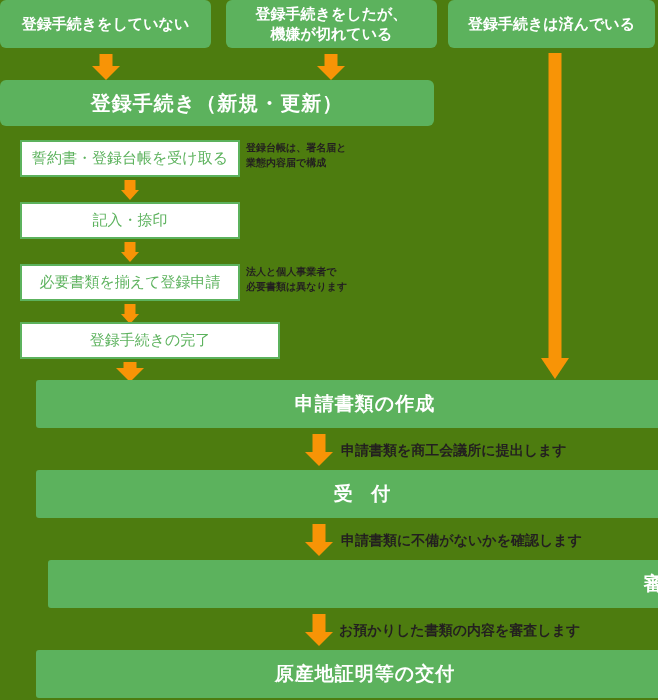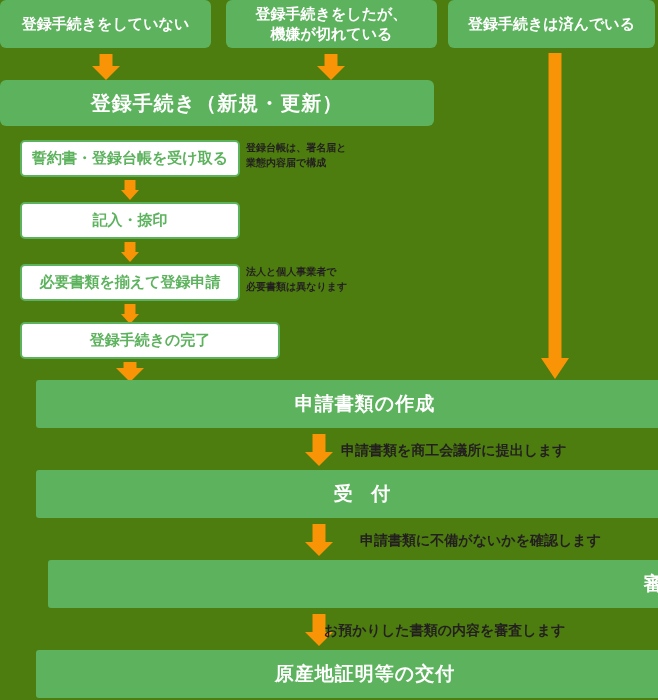--- a/index.html
+++ b/index.html
@@ -35,23 +35,23 @@
   .gbox.small   { font-size: 15px; }
   .gbox.header  { font-size: 20px; letter-spacing: 1px; }
   .gbox.stage   { font-size: 19px; letter-spacing: 1px; border-radius: 3px; margin-left: 36px; }
   .gbox.stage.wide-space { letter-spacing: 6px; }
 
   
   .obox {
     position: absolute;
     background: #ffffff;
     border: 2px solid #5cb25d;
-    border-radius: 5px;
+    border-radius: 0;
     color: #5cb25d;
-    font-weight: bold;
+    font-weight: normal;
     font-size: 15px;
     display: flex;
     align-items: center;
     justify-content: center;
     text-align: center;
     box-sizing: border-box;
   }
 
   
   .arrow {
@@ -186,29 +186,29 @@
   <div class="caption" style="left:341px; top:441px;">申請書類を商工会議所に提出します</div>
 
   <div class="gbox stage wide-space" style="left:0px; top:470px; width:658px; height:48px;">
     <span>受 付</span>
   </div>
 
   <div class="arrow" style="left:305px; top:524px; width:28px; height:32px;">
     <div class="shaft" style="width:13px; height:20px;"></div>
     <div class="head" style="top:18px;"></div>
   </div>
-  <div class="caption" style="left:360px; top:531px;">申請書類に不備がないかを確認します</div>
+  <div class="caption" style="left:341px; top:531px;">申請書類に不備がないかを確認します</div>
 
   <div class="gbox stage wide-space" style="left:12px; top:560px; width:658px; height:48px;justify-content:flex-end;">
     <span>審 査</span>
   </div>
 
   <div class="arrow" style="left:305px; top:614px; width:28px; height:32px;">
     <div class="shaft" style="width:13px; height:20px;"></div>
     <div class="head" style="top:18px;"></div>
   </div>
-  <div class="caption" style="left:324px; top:621px;text-align:right;">お預かりした書類の内容を審査します</div>
+  <div class="caption" style="left:339px; top:621px;text-align:right;">お預かりした書類の内容を審査します</div>
 
   <div class="gbox stage" style="left:0px; top:650px; width:658px; height:48px;">
     <span>原産地証明等の交付</span>
   </div>
 
 </div>
 
 </body></html>

